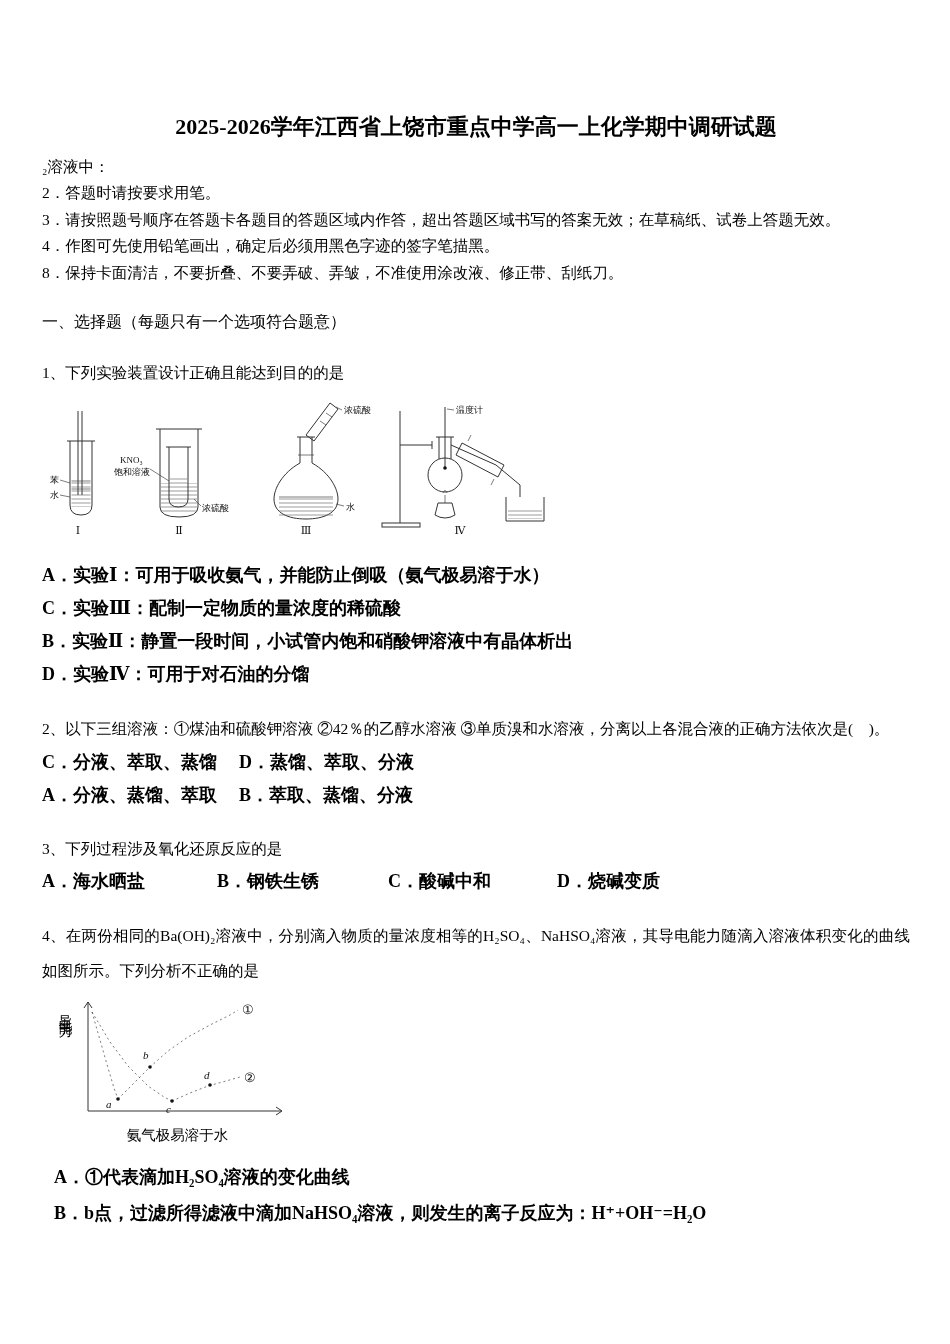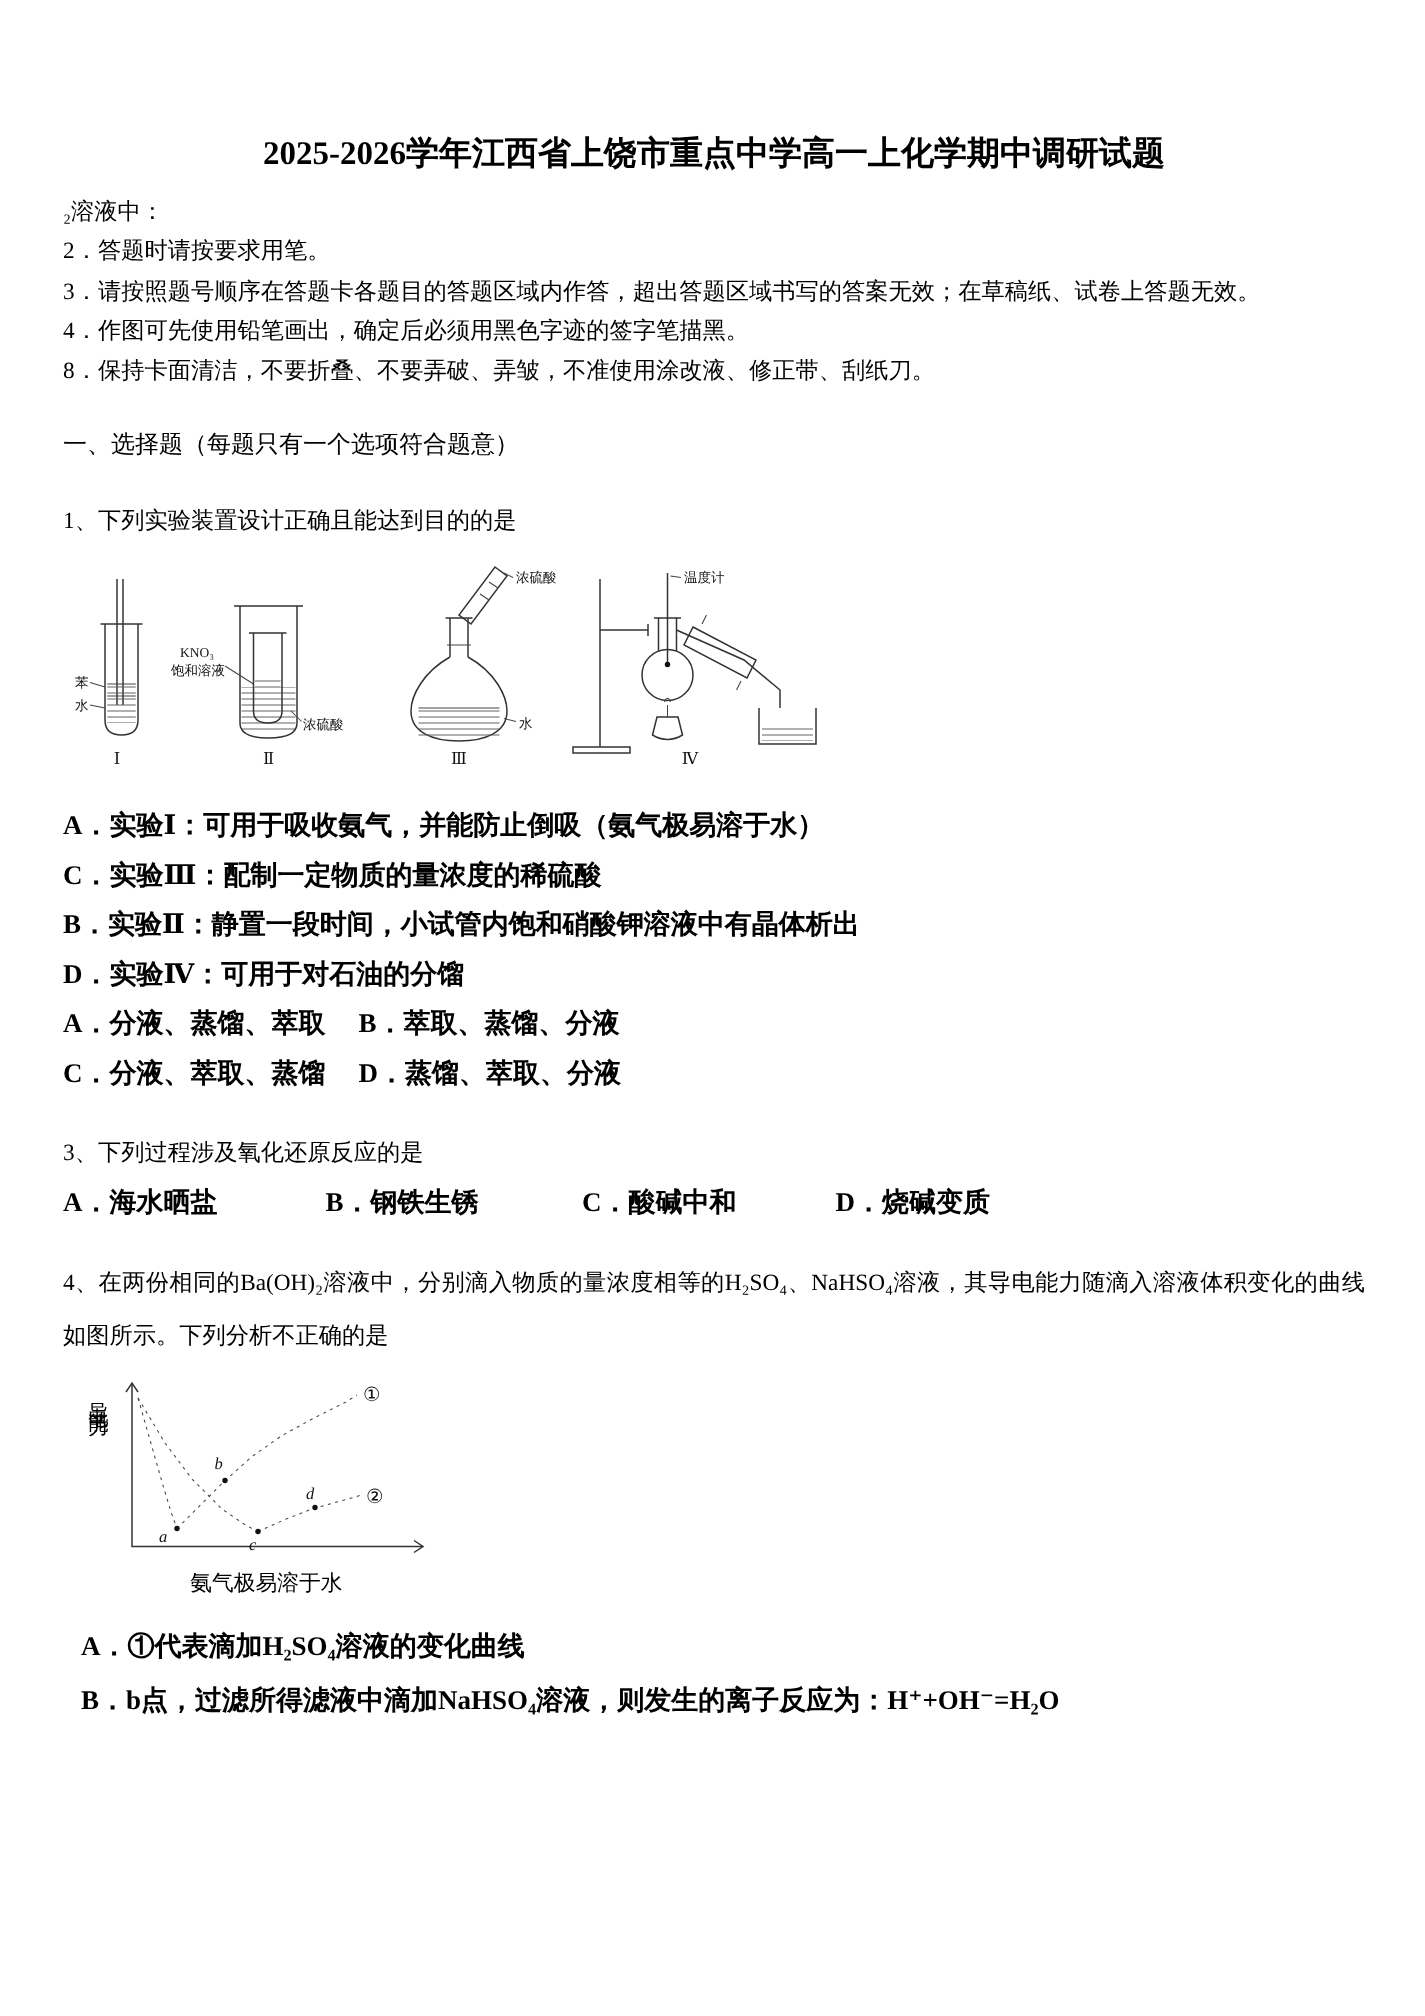--- a/index.html
+++ b/index.html
@@ -3,21 +3,21 @@
 <meta charset="utf-8">
 <style>
   * { margin:0; padding:0; box-sizing:border-box; }
   html,body { background:#ffffff; }
   body {
     width:950px; height:1344px;
     font-family:"Liberation Serif","DejaVu Serif",serif;
     color:#000;
   }
   .page { position:relative; width:950px; height:1344px; background:#fff; overflow:hidden; }
-  .content { position:absolute; left:42px; top:87px; width:868px; }
+  .content { position:absolute; left:42px; top:112px; width:868px; }
 
   .title { text-align:center; font-size:22px; font-weight:bold; margin-bottom:12px; }
 
   .notes-header { font-size:15.5px; line-height:26px; }
   .note { font-size:15.5px; line-height:26.5px; }
 
   .section-header { font-size:16px; line-height:28px; margin-top:22px; }
 
   .stem { font-size:15.5px; line-height:33px; margin-top:20px; }
   .stem-justify { text-align:justify; line-height:35px; }
@@ -142,27 +142,28 @@
 
       <div>
         <span class="option option-line">A．实验Ⅰ：可用于吸收氨气，并能防止倒吸（氨气极易溶于水）</span>
         <span class="option option-line">C．实验Ⅲ：配制一定物质的量浓度的稀硫酸</span>
         <span class="option option-line">B．实验Ⅱ：静置一段时间，小试管内饱和硝酸钾溶液中有晶体析出</span>
         <span class="option option-line">D．实验Ⅳ：可用于对石油的分馏</span>
       </div>
     </div>
 
     <div>
+      <div class="stem stem-justify">2、以下三组溶液：①煤油和硫酸钾溶液  ②42％的乙醇水溶液  ③单质溴和水溶液，分离以上各混合液的正确方法依次是(　)。</div>
+      <div class="opt-grid">
+        <span class="option col1">C．分液、萃取、蒸馏</span>
+        <span class="option">D．蒸馏、萃取、分液</span>
+      </div>
       <div class="opt-grid">
         <span class="option col1">A．分液、蒸馏、萃取</span>
         <span class="option">B．萃取、蒸馏、分液</span>
-      </div>
-      <div class="opt-grid">
-        <span class="option col1">C．分液、萃取、蒸馏</span>
-        <span class="option">D．蒸馏、萃取、分液</span>
       </div>
     </div>
 
     <div>
       <div class="stem">3、下列过程涉及氧化还原反应的是</div>
       <div class="q3-row">
         <span class="option">A．海水晒盐</span>
         <span class="option">B．钢铁生锈</span>
         <span class="option">C．酸碱中和</span>
         <span class="option">D．烧碱变质</span>

